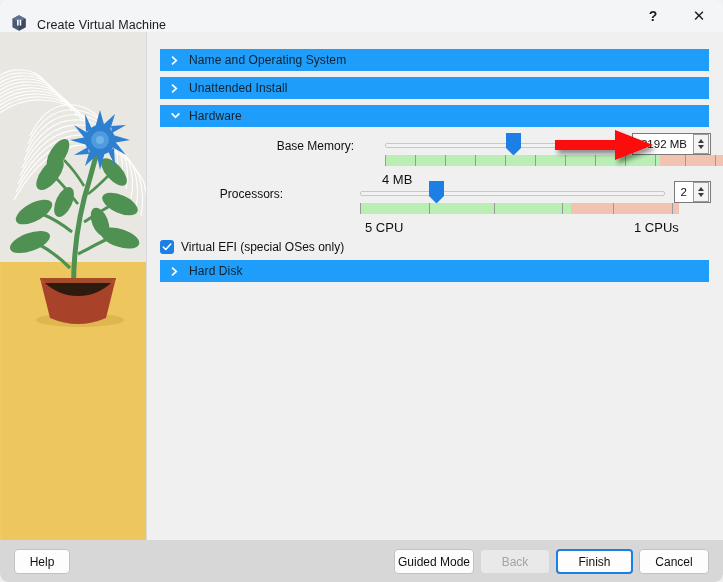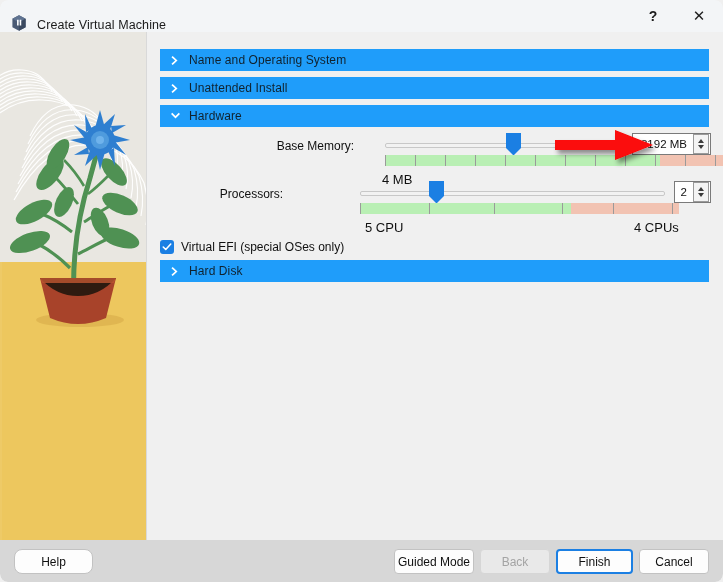--- a/index.html
+++ b/index.html
@@ -257,21 +257,21 @@
     font-size: 12px;
     color: #101010;
     display: flex; align-items: center; justify-content: center;
     cursor: default;
   }
   .dlg-btn.disabled { color: #a4a4a4; background: #e9e9e9; border-color: #d6d6d6; }
   .dlg-btn.default {
     border: 2px solid #1b7fe3;
     background: #fdfdfd;
   }
-  #btn-help        { left: 14px;  width: 79px; border-radius: 8px; }
+  #btn-help        { left: 14px;  width: 56px; }
   #btn-guided-mode { left: 394px; width: 80px; }
   #btn-back        { left: 480px; width: 70px; }
   #btn-finish      { left: 556px; width: 77px; }
   #btn-cancel      { left: 639px; width: 70px; }
 </style>
 </head>
 <body>
 
 <div id="app">
 
@@ -458,21 +458,21 @@
         <div class="band-seg band-salmon" style="left:211px; width:108px;"></div>
         <div class="tick" style="left:0px;"></div>
         <div class="tick" style="left:69px;"></div>
         <div class="tick" style="left:134px;"></div>
         <div class="tick" style="left:202px;"></div>
         <div class="tick" style="left:253px;"></div>
         <div class="tick" style="left:312px;"></div>
       </div>
 
       <div class="edge-label" style="left:218px; top:93px;">5 CPU</div>
-      <div class="edge-label" style="left:487px; top:93px;">4 CPUs</div>
+      <div class="edge-label" style="left:487px; top:93px;">1 CPUs</div>
 
       <div class="spinbox" id="proc-spin">
         <span class="spin-value">2</span>
         <span class="spin-arrows">
           <span class="up"></span>
           <span class="down"></span>
         </span>
       </div>
     </div>
 

